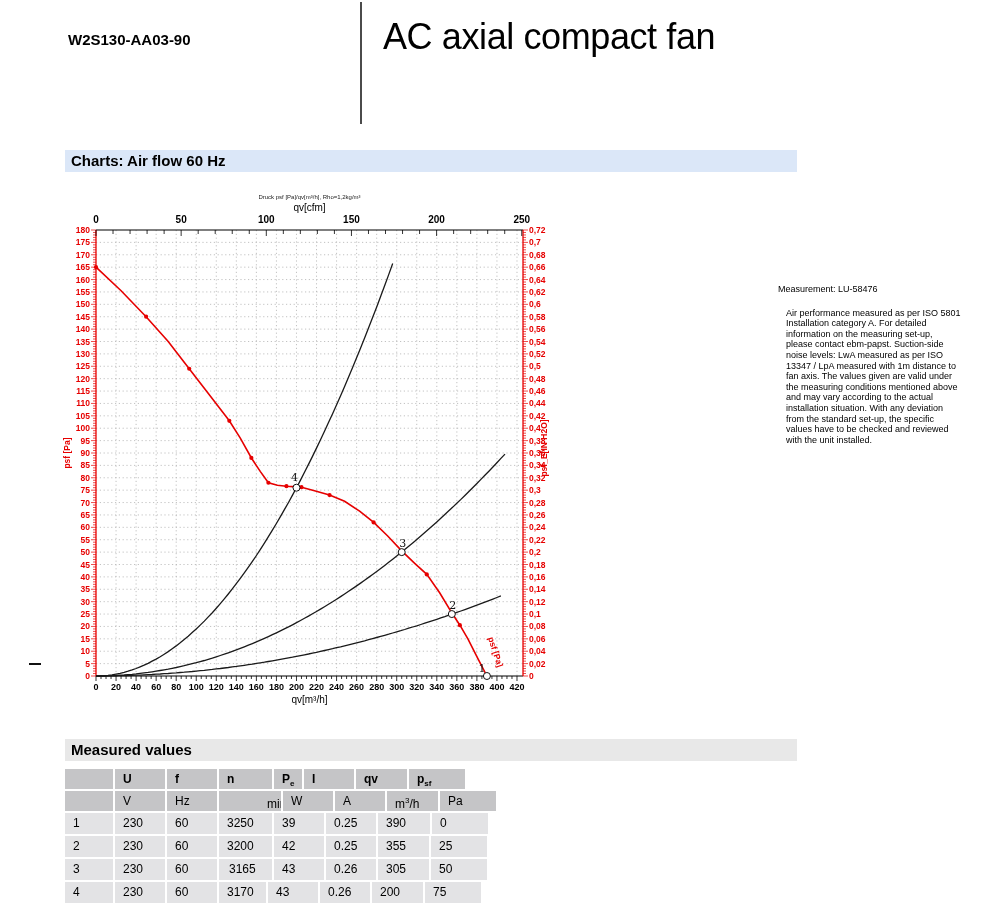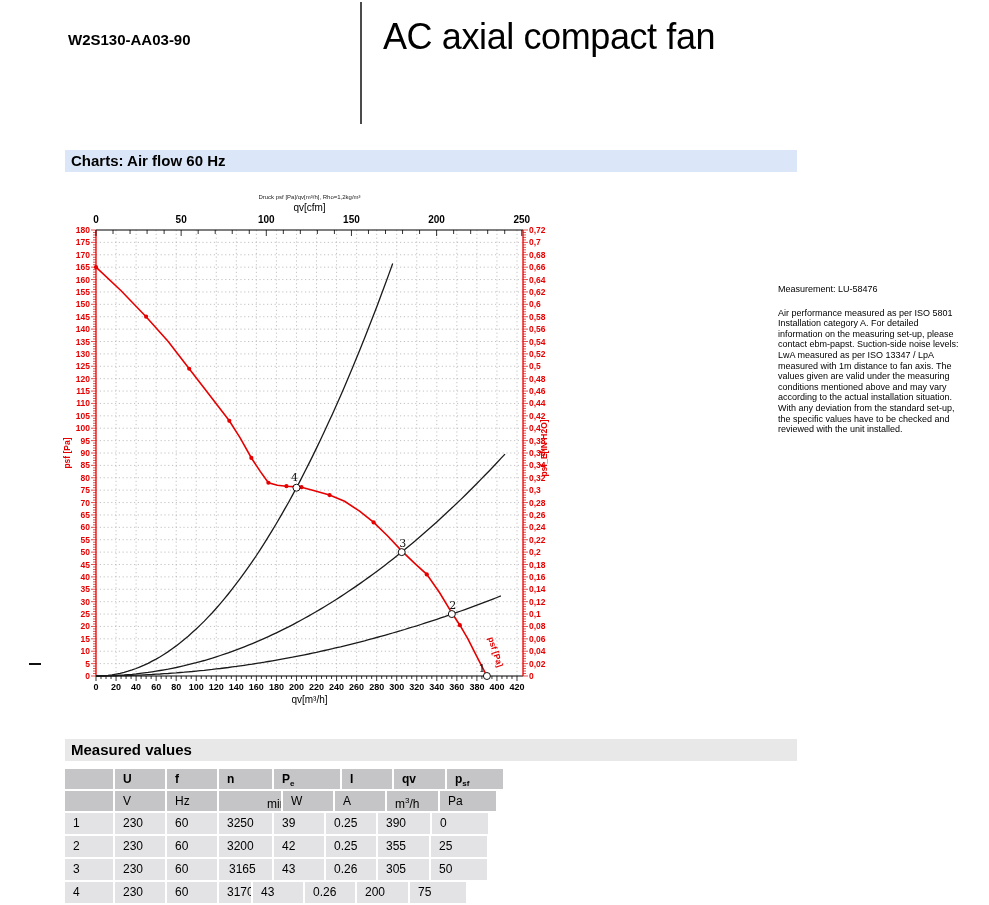--- a/index.html
+++ b/index.html
@@ -12,21 +12,21 @@
   #part-number{left:68px;top:31px;font-size:15px;font-weight:700;letter-spacing:0;}
   .hdr-divider{left:360px;top:2px;width:2px;height:122px;background:#4b4b4b;}
   #page-title{left:383px;top:16px;font-size:36px;font-weight:400;letter-spacing:-0.4px;margin:0;}
   .bar{left:65px;width:732px;height:22px;font-size:15px;font-weight:700;line-height:22px;
        padding-left:6px;box-sizing:border-box;}
   #bar-charts{top:150px;background:#dbe7f8;}
   #bar-measured{top:739px;background:#e8e8e8;}
   #chart{left:60px;top:190px;width:505px;height:515px;}
   #chart svg{display:block;}
   .note{left:778px;top:284px;width:183px;font-size:9px;line-height:10.6px;}
-  .note p{margin:13px 0 0 0;}
+  .note p{margin:13px 0 0 8px;}
   .fold{left:29px;top:663px;width:12px;height:2px;background:#111;}
   #mtable{left:65px;top:769px;}
   .trow{display:flex;margin-bottom:2px;}
   .tcell{box-sizing:border-box;padding-left:8px;margin-right:2px;white-space:nowrap;overflow:hidden;}
   .thead .tcell{background:#c5c5c7;height:20px;line-height:20px;font-size:12px;font-weight:700;}
   .tunit .tcell{background:#c5c5c7;height:20px;line-height:20px;font-size:12px;font-weight:400;}
   .tdata .tcell{background:#e3e3e5;height:21px;line-height:21px;font-size:12px;font-weight:400;}
   .tcell sub{font-size:8px;font-weight:inherit;}
   .tcell sup{font-size:8px;font-weight:inherit;}
 </style>
@@ -741,21 +741,21 @@
   <div class="abs fold"></div>
 
   <div class="abs bar" id="bar-measured">Measured values</div>
 
   <div class="abs" id="mtable">
       <div class="trow thead">
         <div class="tcell" style="width: 48px;"></div>
         <div class="tcell" style="width: 50px;">U</div>
         <div class="tcell" style="width: 50px;">f</div>
         <div class="tcell" style="width: 53px;">n</div>
-        <div class="tcell" style="width: 66px;">P<sub>e</sub></div>
+        <div class="tcell" style="width: 28px;">P<sub>e</sub></div>
         <div class="tcell" style="width: 50px;">I</div>
         <div class="tcell" style="width: 51px;">qv</div>
         <div class="tcell" style="width: 56px;">p<sub>sf</sub></div>
       </div>
       <div class="trow tunit">
         <div class="tcell" style="width: 48px;"></div>
         <div class="tcell" style="width: 50px;">V</div>
         <div class="tcell" style="width: 50px;">Hz</div>
         <div class="tcell" style="width: 62px; padding-left: 48px;">min<sup>-1</sup></div>
         <div class="tcell" style="width: 50px;">W</div>
@@ -790,21 +790,21 @@
         <div class="tcell" style="width: 53px; padding-left: 10px;">3165</div>
         <div class="tcell" style="width: 50px;">43</div>
         <div class="tcell" style="width: 50px;">0.26</div>
         <div class="tcell" style="width: 51px;">305</div>
         <div class="tcell" style="width: 56px;">50</div>
       </div>
       <div class="trow tdata">
         <div class="tcell" style="width: 48px;">4</div>
         <div class="tcell" style="width: 50px;">230</div>
         <div class="tcell" style="width: 50px;">60</div>
-        <div class="tcell" style="width: 32px;">3170</div>
+        <div class="tcell" style="width: 47px;">3170</div>
         <div class="tcell" style="width: 50px;">43</div>
         <div class="tcell" style="width: 50px;">0.26</div>
         <div class="tcell" style="width: 51px;">200</div>
         <div class="tcell" style="width: 56px;">75</div>
       </div>
     </div>
 
 </div>
 
 </body></html>

